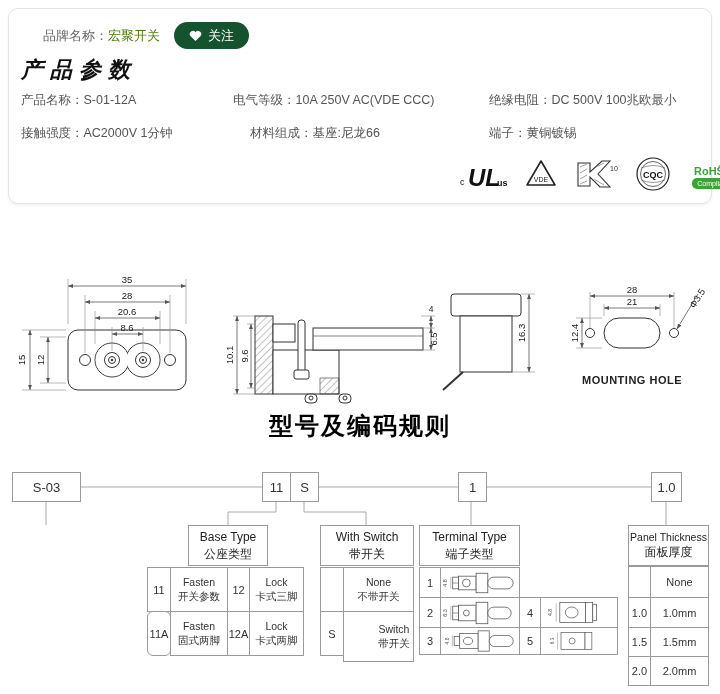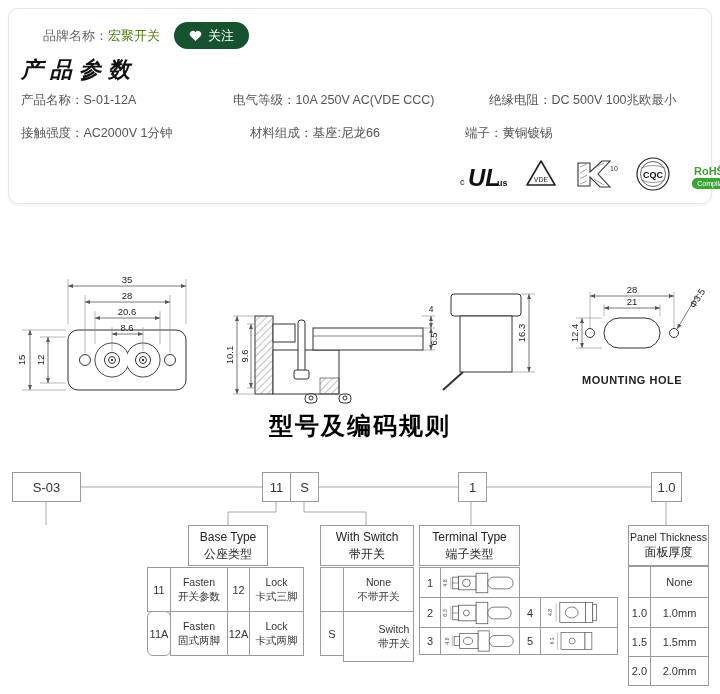--- a/index.html
+++ b/index.html
@@ -55,21 +55,21 @@
       </button>
     </div>
 
     <div class="callig">产品参数</div>
 
     <div class="param" style="left:12px;top:84px;"><span>产品名称：</span><span>S-01-12A</span></div>
     <div class="param" style="left:224px;top:84px;"><span>电气等级：</span><span>10A 250V AC(VDE CCC)</span></div>
     <div class="param" style="left:480px;top:84px;"><span>绝缘电阻：</span><span>DC 500V 100兆欧最小</span></div>
     <div class="param" style="left:12px;top:117px;"><span>接触强度：</span><span>AC2000V 1分钟</span></div>
     <div class="param" style="left:241px;top:117px;"><span>材料组成：</span><span>基座:尼龙66</span></div>
-    <div class="param" style="left:456px;top:117px;"><span>端子：</span><span>黄铜镀锡</span></div>
+    <div class="param" style="left:480px;top:117px;"><span>端子：</span><span>黄铜镀锡</span></div>
 
     <div class="certs">
       <svg width="52" height="38" viewBox="0 0 52 38">
         <text x="4" y="30" font-size="9" fill="#111">c</text>
         <text x="12" y="31" font-size="24" font-weight="bold" font-style="italic" fill="#111">UL</text>
         <text x="41" y="31" font-size="9" font-weight="bold" fill="#111">us</text>
       </svg>
       <svg width="36" height="38" viewBox="0 0 36 38">
         <path d="M18 6 L32 30 L4 30 Z" fill="none" stroke="#222" stroke-width="1.6" stroke-linejoin="round"></path>
         <text x="18" y="27" font-size="7" text-anchor="middle" fill="#222">VDE</text>

